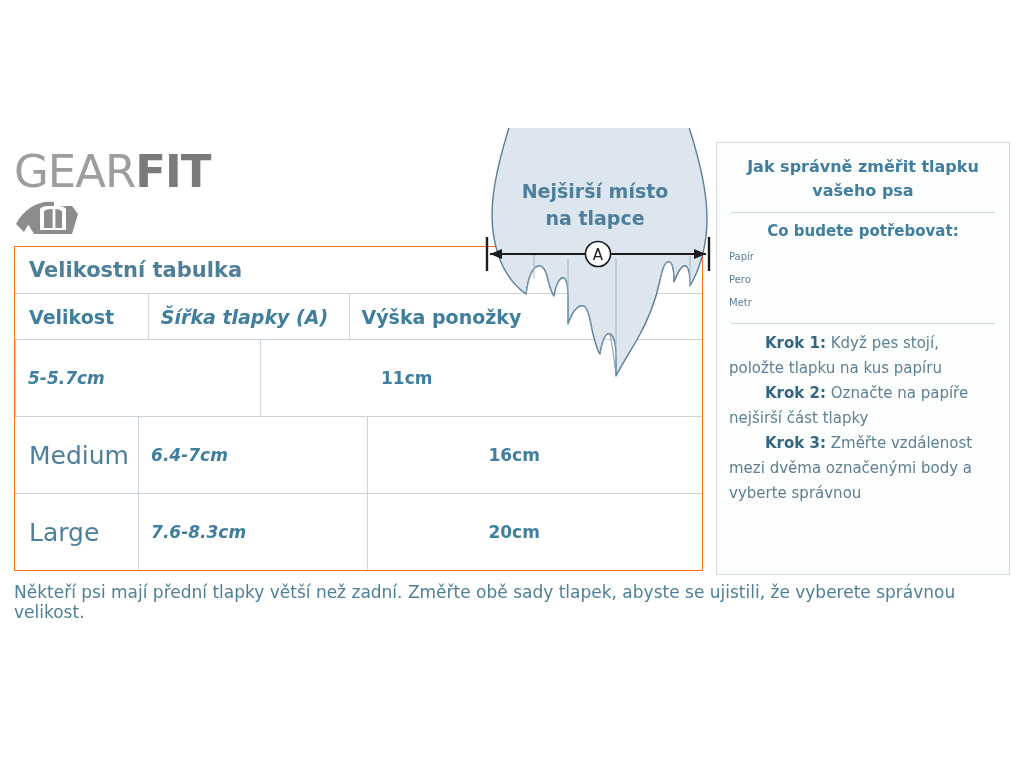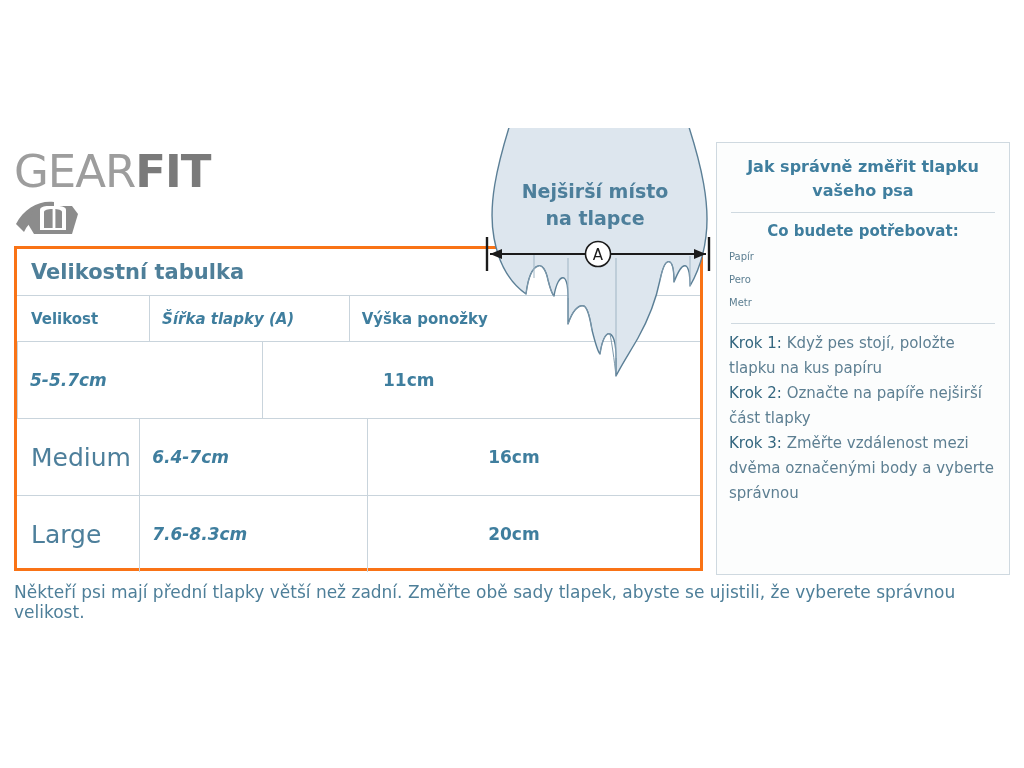--- a/index.html
+++ b/index.html
@@ -26,37 +26,37 @@
     position:absolute;left:46px;top:56px;
     background:#8c8c8c;color:#ffffff;
     font-size:25px;font-weight:700;letter-spacing:3px;
     padding:2px 10px 3px 30px;line-height:28px;white-space:nowrap;
   }
   #logo-mark{position:absolute;left:0px;top:48px;width:80px;height:44px;}
 
   
   #table{
     position:absolute;left:14px;top:246px;width:689px;height:325px;
-    border:3px solid #f97316;box-sizing:border-box;background:transparent;
+    border:1px solid #f97316;box-sizing:border-box;background:transparent;
   }
   .trow{display:flex;box-sizing:border-box;}
   .trow.sep{border-top:1px solid #c9d4dc;}
   .cell{box-sizing:border-box;display:flex;align-items:center;}
   .cdiv{border-left:1px solid #c9d4dc;}
   .c1{width:133px;padding-left:14px;}
   .c2{width:201px;padding-left:12px;font-style:italic;}
   .c3{width:354px;padding-left:12px;text-align:center;}
 
   #table-title-row{height:46px;}
   #table-title{
     font-size:21px;font-weight:700;color:#4e7f99;
     padding-left:14px;display:flex;align-items:center;height:100%;
   }
   #head-row{height:46px;}
-  .thead{font-size:15px;font-weight:700;color:#3f7e9e;}
+  .thead{font-size:19px;font-weight:700;color:#3f7e9e;}
   .drow{height:77px;}
   .size-name{font-size:25px;font-weight:400;color:#4d7f9b;}
   .size-val{font-size:17px;font-weight:700;color:#3f7e9e;}
   .size-val.h{padding-left:120px;margin-left:44px;}
 
   
   #paw{position:absolute;left:468px;top:128px;width:254px;height:262px;}
   #paw-label{
     position:absolute;left:495px;top:178px;width:200px;
     text-align:center;font-size:19px;font-weight:700;color:#4d7f9b;
@@ -74,21 +74,21 @@
     font-size:16px;font-weight:700;color:#3f7e9e;text-align:center;
     line-height:24px;margin:2px 0 0 0;
   }
   .hr{height:1px;background:#cfd9e0;margin:9px 2px 7px 2px;}
   #panel-sub{
     font-size:15px;font-weight:700;color:#3f7e9e;text-align:center;
     line-height:22px;margin-bottom:3px;
   }
   .need-item{font-size:10px;color:#5d7f92;line-height:23px;}
   .step{font-size:15px;color:#5d7f92;line-height:25px;}
-  .step b{color:#33667f;font-weight:400;}
+  .step b{color:#33667f;font-weight:700;margin-left:36px;}
 
   
   #note{
     position:absolute;left:14px;top:582px;width:975px;
     font-size:17px;color:#4e7f99;line-height:20px;
   }
 </style>
 </head>
 <body>
 

